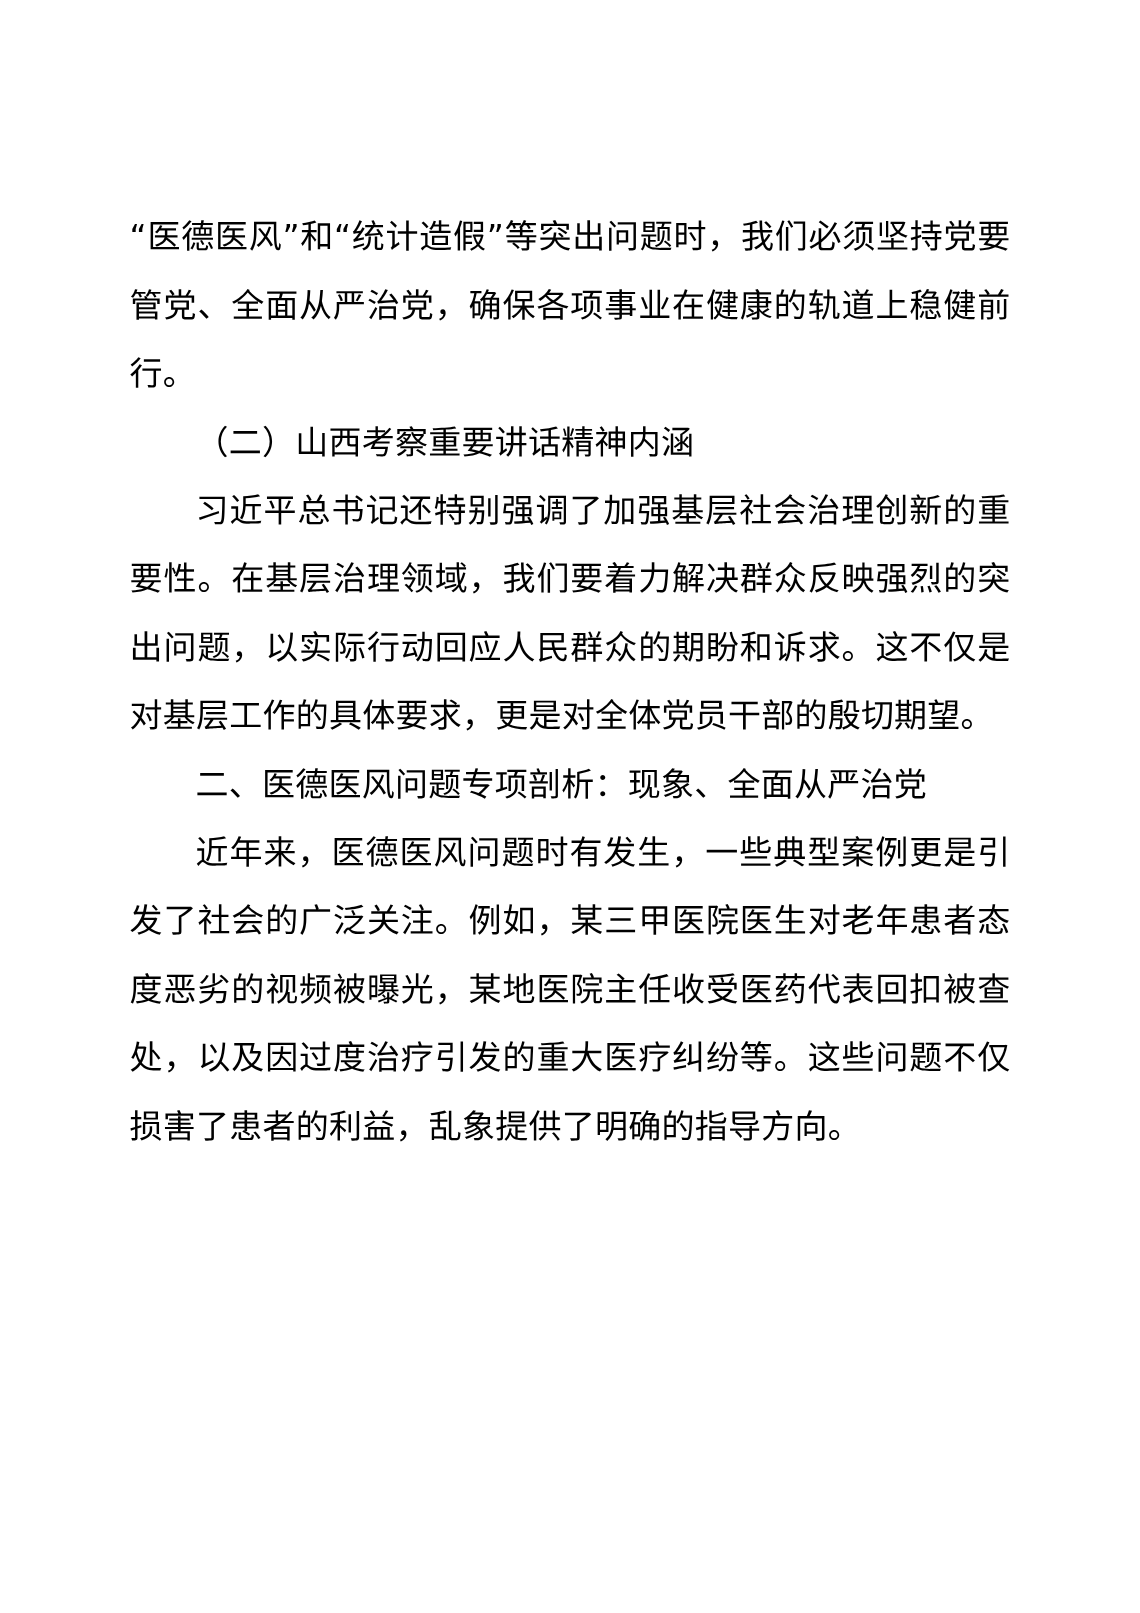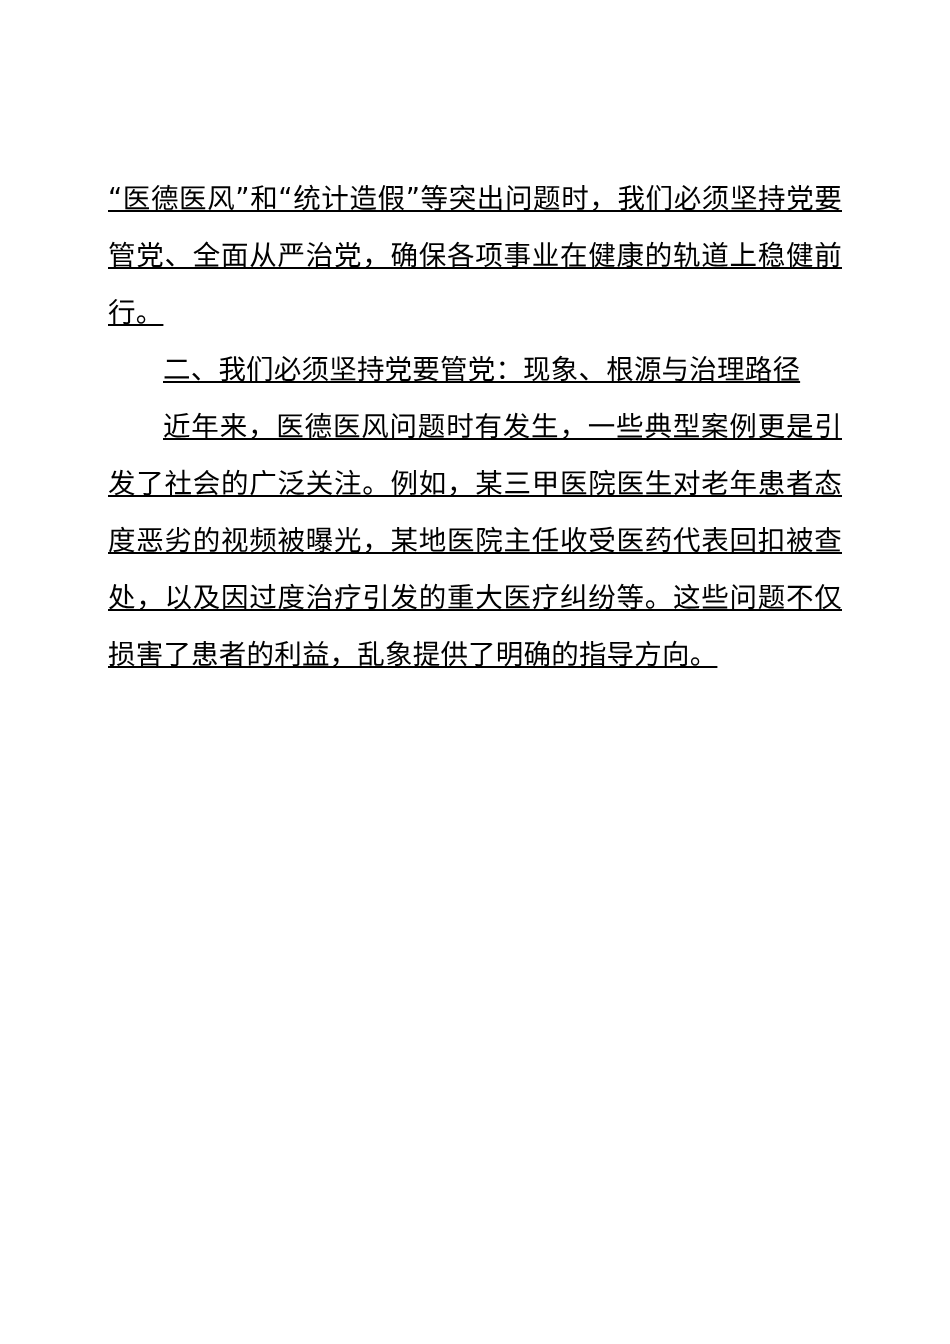--- a/index.html
+++ b/index.html
@@ -13,21 +13,20 @@
     font-family: "DejaVu Sans", sans-serif;
     color: #000000;
     overflow: hidden;
   }
   .page {
     width: 950px;
     height: 1344px;
     box-sizing: border-box;
     padding: 170px 108px 40px 108px;
     background: #ffffff;
-    text-decoration: underline;
   }
   .doc-body {
     font-size: 27.5px;
     line-height: 57px;
     text-align: justify;
     text-justify: inter-ideograph;
     letter-spacing: 0.2px;
   }
   .para {
     margin: 0;
@@ -37,16 +36,18 @@
   .para.indent {
     text-indent: 2em;
   }
 </style>
 </head>
 <body>
 
 <div class="page">
   <div class="doc-body">
     <p class="para">“医德医风”和“统计造假”等突出问题时，我们必须坚持党要管党、全面从严治党，确保各项事业在健康的轨道上稳健前行。</p>
-    <p class="para indent">二、我们必须坚持党要管党：现象、根源与治理路径</p>
+    <p class="para indent">（二）山西考察重要讲话精神内涵</p>
+    <p class="para indent">习近平总书记还特别强调了加强基层社会治理创新的重要性。在基层治理领域，我们要着力解决群众反映强烈的突出问题，以实际行动回应人民群众的期盼和诉求。这不仅是对基层工作的具体要求，更是对全体党员干部的殷切期望。</p>
+    <p class="para indent">二、医德医风问题专项剖析：现象、全面从严治党</p>
     <p class="para indent">近年来，医德医风问题时有发生，一些典型案例更是引发了社会的广泛关注。例如，某三甲医院医生对老年患者态度恶劣的视频被曝光，某地医院主任收受医药代表回扣被查处，以及因过度治疗引发的重大医疗纠纷等。这些问题不仅损害了患者的利益，乱象提供了明确的指导方向。</p>
   </div>
 </div>
 
 </body></html>

